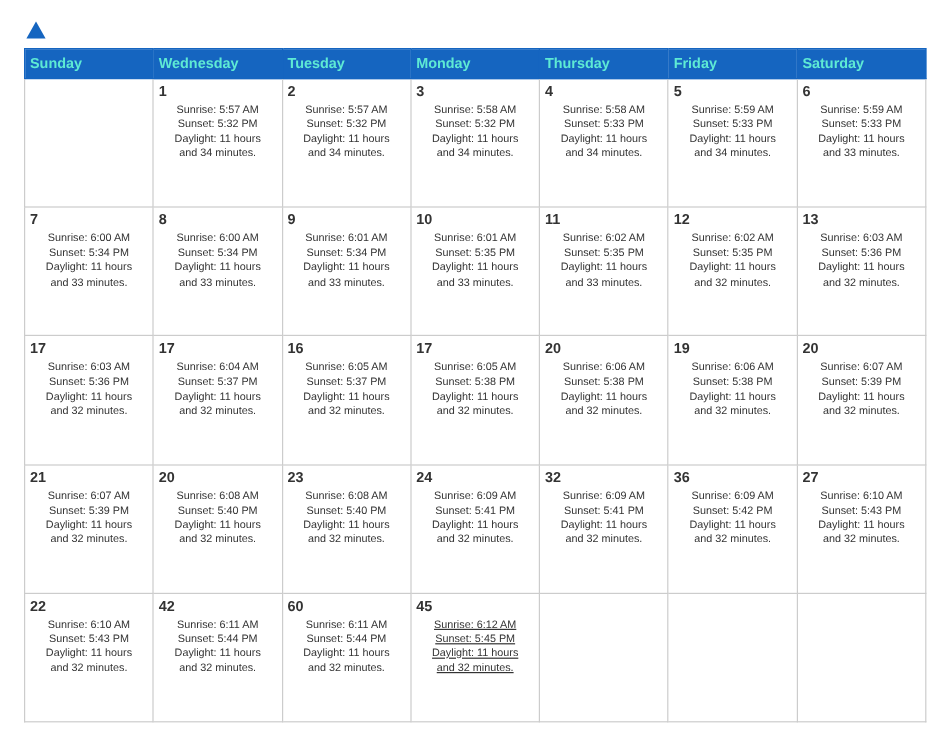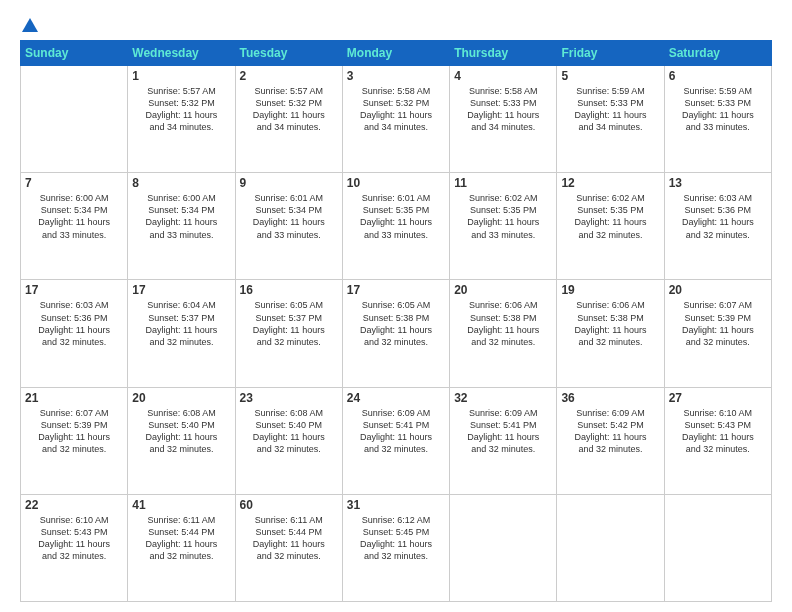--- a/index.html
+++ b/index.html
@@ -336,36 +336,36 @@
         </tr>
         <tr>
           <td>
             <div class="day-number">22</div>
             <div class="day-info" style="white-space: pre-line;">Sunrise: 6:10 AM
 Sunset: 5:43 PM
 Daylight: 11 hours
 and 32 minutes.</div>
           </td>
           <td>
-            <div class="day-number">41</div>
+            <div class="day-number">42</div>
             <div class="day-info" style="white-space: pre-line;">Sunrise: 6:11 AM
 Sunset: 5:44 PM
 Daylight: 11 hours
 and 32 minutes.</div>
           </td>
           <td>
             <div class="day-number">60</div>
             <div class="day-info" style="white-space: pre-line;">Sunrise: 6:11 AM
 Sunset: 5:44 PM
 Daylight: 11 hours
 and 32 minutes.</div>
           </td>
           <td>
-            <div class="day-number">31</div>
-            <div class="day-info" style="white-space: pre-line;">Sunrise: 6:12 AM
+            <div class="day-number">45</div>
+            <div class="day-info" style="white-space: pre-line; text-decoration: underline;">Sunrise: 6:12 AM
 Sunset: 5:45 PM
 Daylight: 11 hours
 and 32 minutes.</div>
           </td>
           <td class="empty-cell"></td>
           <td class="empty-cell"></td>
           <td class="empty-cell"></td>
         </tr>
       </tbody>
   </table>

